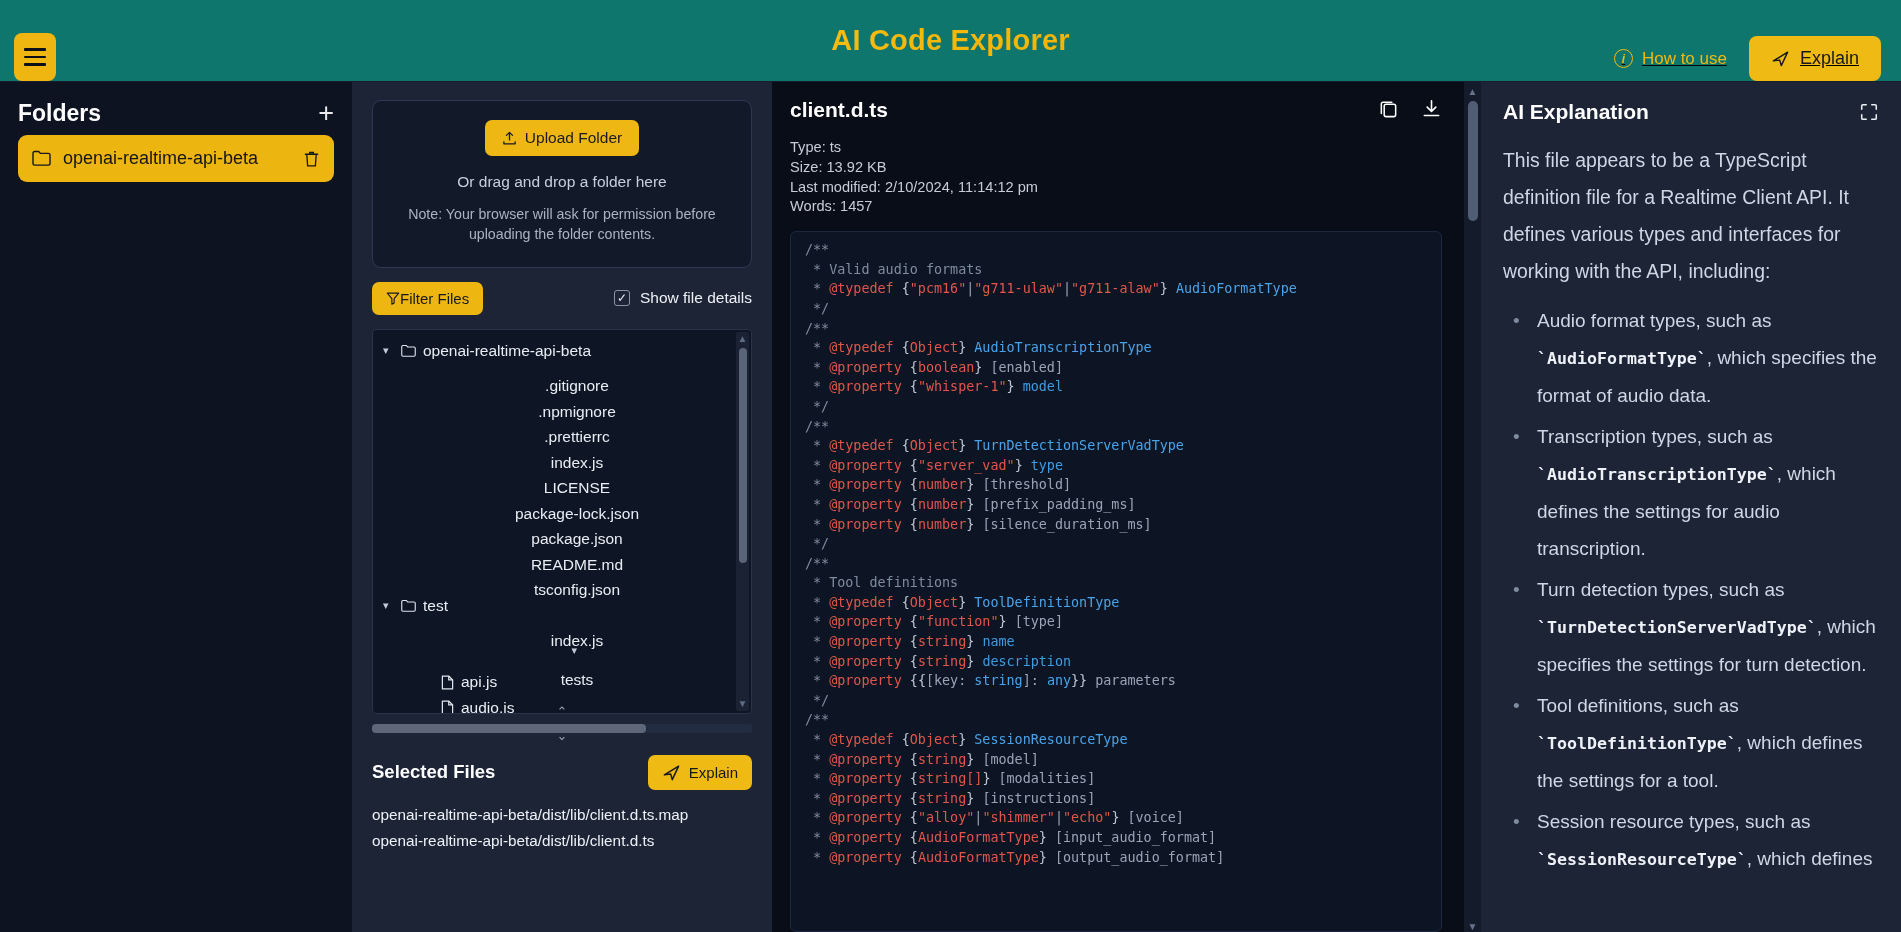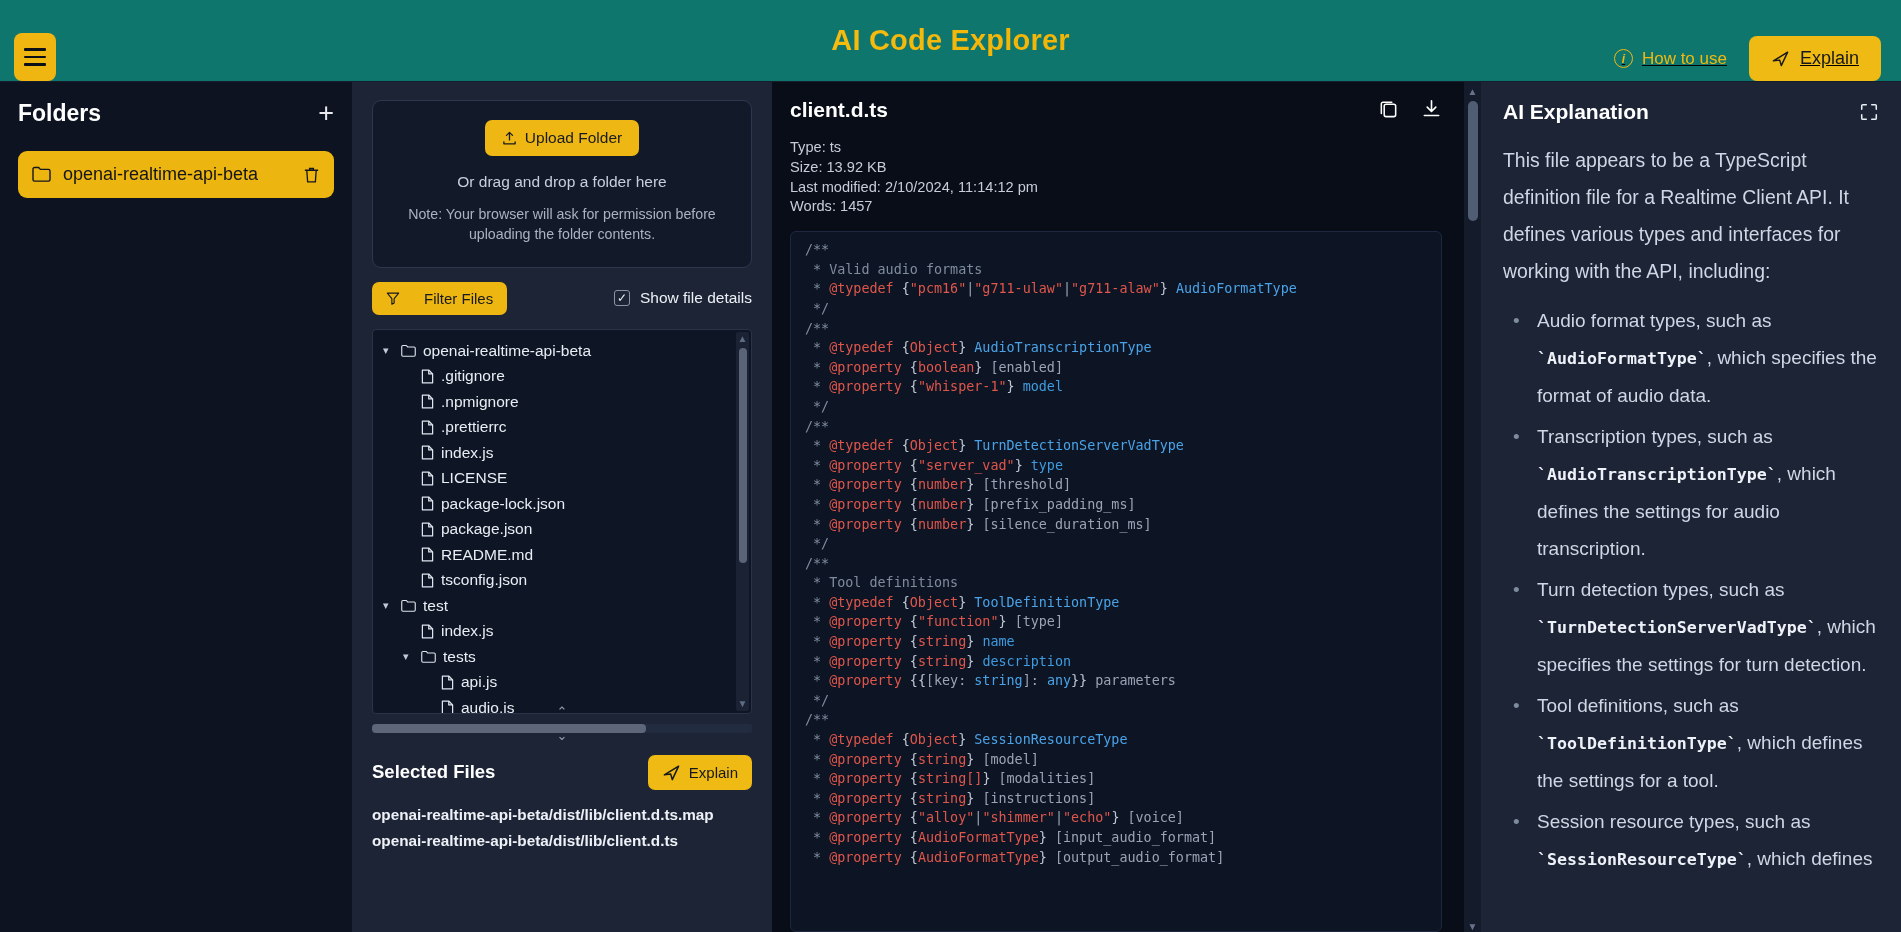--- a/index.html
+++ b/index.html
@@ -65,21 +65,21 @@
   
   .row { flex: 1 1 auto; display: flex; min-height: 0; }
 
   
   .sidebar {
     width: 352px; flex: 0 0 352px;
     background: #0d1321; padding: 18px 18px 0 18px;
   }
   .sidebar-head {
     display: flex; align-items: center; justify-content: space-between;
-    margin-bottom: 24px;
+    margin-bottom: 8px;
     gap: 34px;
   }
   .sidebar-head h2 { font-size: 23px; color: #ffffff; font-weight: bold; }
   .add-folder { color: #e9e9ee; font-size: 27px; line-height: 1; cursor: pointer; background:none;border:none;font-family:inherit; }
   .folder-chip {
     background: #edb50f; color: #14161b;
     border-radius: 9px; padding: 13px 14px;
     display: flex; align-items: center; gap: 12px;
     font-size: 18px; cursor: pointer;
   }
@@ -106,21 +106,21 @@
   }
   .dz-line { color: #c8cfdc; font-size: 15.5px; margin-top: 17px; }
   .dz-note { color: #aab3c2; font-size: 14.2px; margin-top: 14px; line-height: 1.4; }
   .filter-row {
     display: flex; align-items: center; justify-content: space-between;
     margin-top: 14px;
   }
   .btn-filter {
     background: #edb611; color: #17191e; border: none; border-radius: 7px;
     padding: 8px 14px; font-size: 15px; cursor: pointer;
-    display: inline-flex; align-items: center; gap: 24px; font-family: inherit;
+    display: inline-flex; align-items: center; gap: 0; font-family: inherit;
   }
   .show-details {
     display: flex; align-items: center; gap: 10px;
     color: #eef1f6; font-size: 15.5px; cursor: pointer;
   }
   .chk {
     width: 16px; height: 16px; border: 1.6px solid #8b94a5; border-radius: 3px;
     display:flex;align-items:center;justify-content:center;
     color:#e6e9f0; font-size: 12px; line-height:1;
   }
@@ -131,21 +131,21 @@
     border: 1px solid #2a3347; border-radius: 4px;
     position: relative; height: 385px; overflow: hidden;
   }
   .tree { padding: 8px 0 8px 8px; }
   .tnode {
     display: flex; align-items: center; gap: 7px;
     color: #e9edf4; font-size: 15.5px; height: 25.5px; cursor: pointer;
     white-space: nowrap;
   }
   .tnode .caret { width: 11px; color:#c3cad6; font-size: 11px; display:inline-block; }
-  .d1 { padding-left: 2px; } .d2 { padding-left: 22px; } .d3 { padding-left: 42px; }
+  .d1 { padding-left: 2px; } .d2 { padding-left: 22px; flex-direction: column; } .d3 { padding-left: 42px; }
   .vscroll {
     position: absolute; right: 2px; top: 2px; bottom: 2px; width: 13px;
     background: #1a2234; border-radius: 2px;
     display: flex; flex-direction: column; align-items: center;
   }
   .vscroll .arw { color: #5d6b83; font-size: 10px; line-height: 10px; padding: 2px 0; }
   .vscroll .thumb { width: 8px; background: #5a6478; border-radius: 4px; margin-top: 2px; }
   .hscroll-row { display:flex; align-items:center; margin-top: 3px; height: 24px; position: relative; }
   .hscroll { flex:1 1 auto; height: 9px; background: #222c40; border-radius: 2px; position: relative; }
   .hscroll .hthumb { position:absolute; left:0; top:0; bottom:0; width: 72%; background:#5d6779; border-radius:4px; }
@@ -153,21 +153,21 @@
   .hs-arrows div:last-child { margin-top: 12px; }
 
   .sel-head { display:flex; align-items:center; justify-content:space-between; margin-top: 14px; }
   .sel-head h3 { font-size: 18.5px; color: #fff; font-weight: bold; }
   .btn-explain-sm {
     background:#efba13; color:#16181c; border:none; border-radius:7px;
     padding: 8px 14px; font-size: 15px; cursor:pointer;
     display:inline-flex; align-items:center; gap:8px; font-family:inherit;
   }
   .sel-list { margin-top: 12px; }
-  .sel-item { color: #eef1f7; font-size: 15.3px; line-height: 26px; white-space: nowrap; font-weight: bold; }
+  .sel-item { color: #eef1f7; font-size: 15.3px; line-height: 26px; white-space: nowrap; }
 
   
   .code-panel {
     flex: 1 1 auto; min-width: 0;
     background: #080d18; padding: 16px 22px 0 18px;
     display: flex; flex-direction: column; min-height: 0;
   }
   .code-head { display:flex; align-items:flex-start; }
   .code-head h2 { font-size: 21px; color:#fff; font-weight:bold; }
   .code-actions { margin-left:auto; display:flex; gap:22px; align-items:center; }

